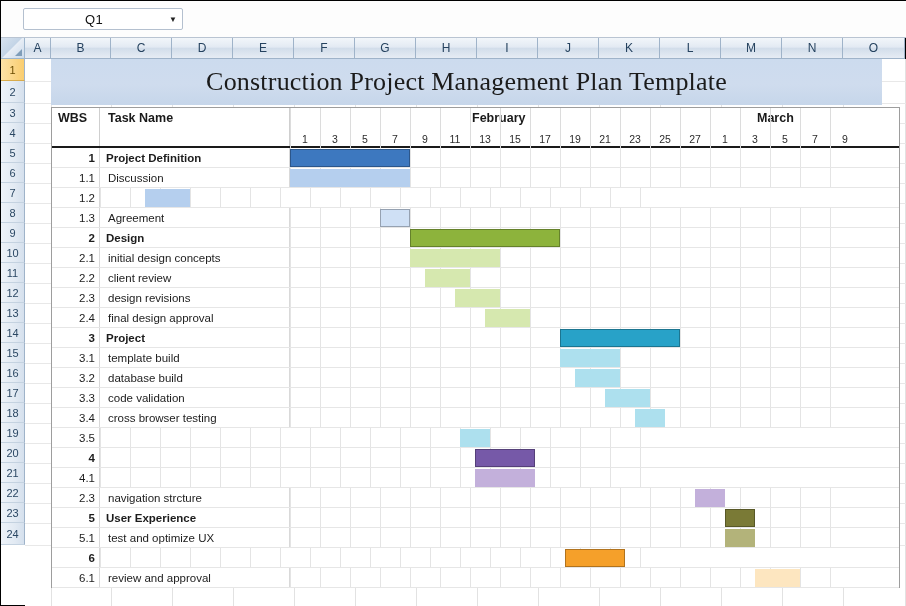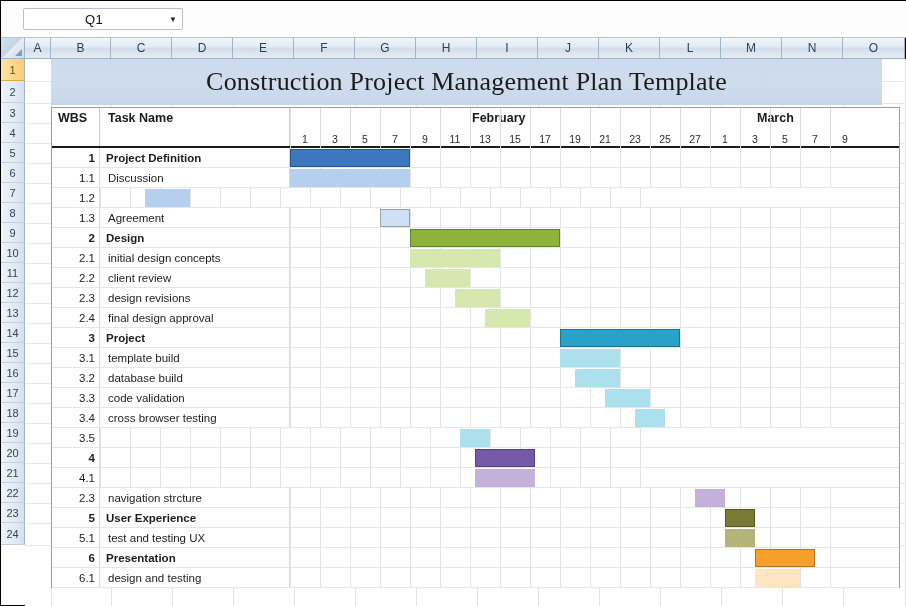--- a/index.html
+++ b/index.html
@@ -792,21 +792,21 @@
                 <div class="cal-v" style="left: 450px;"></div>
                 <div class="cal-v" style="left: 480px;"></div>
                 <div class="cal-v" style="left: 510px;"></div>
                 <div class="cal-v" style="left: 540px;"></div>
               </div>
               <div class="bar solid" style="left: 435px; width: 30px; background: rgb(122, 122, 54);"></div>
             </div>
           </div>
           <div class="gt-row">
             <div class="c-wbs">5.1</div>
-            <div class="c-task">test and testing UX</div>
+            <div class="c-task">test and optimize UX</div>
             <div class="c-cal">
               <div class="cal-grid">
                 <div class="cal-v" style="left: 0px;"></div>
                 <div class="cal-v" style="left: 30px;"></div>
                 <div class="cal-v" style="left: 60px;"></div>
                 <div class="cal-v" style="left: 90px;"></div>
                 <div class="cal-v" style="left: 120px;"></div>
                 <div class="cal-v" style="left: 150px;"></div>
                 <div class="cal-v" style="left: 180px;"></div>
                 <div class="cal-v" style="left: 210px;"></div>
@@ -820,21 +820,20 @@
                 <div class="cal-v" style="left: 450px;"></div>
                 <div class="cal-v" style="left: 480px;"></div>
                 <div class="cal-v" style="left: 510px;"></div>
                 <div class="cal-v" style="left: 540px;"></div>
               </div>
               <div class="bar" style="left: 435px; width: 30px; background: rgb(179, 179, 122);"></div>
             </div>
           </div>
           <div class="gt-row summary">
             <div class="c-wbs">6</div>
-            <div class="c-task">Presentation</div>
             <div class="c-cal">
               <div class="cal-grid">
                 <div class="cal-v" style="left: 0px;"></div>
                 <div class="cal-v" style="left: 30px;"></div>
                 <div class="cal-v" style="left: 60px;"></div>
                 <div class="cal-v" style="left: 90px;"></div>
                 <div class="cal-v" style="left: 120px;"></div>
                 <div class="cal-v" style="left: 150px;"></div>
                 <div class="cal-v" style="left: 180px;"></div>
                 <div class="cal-v" style="left: 210px;"></div>
@@ -848,21 +847,21 @@
                 <div class="cal-v" style="left: 450px;"></div>
                 <div class="cal-v" style="left: 480px;"></div>
                 <div class="cal-v" style="left: 510px;"></div>
                 <div class="cal-v" style="left: 540px;"></div>
               </div>
               <div class="bar solid" style="left: 465px; width: 60px; background: rgb(245, 160, 42);"></div>
             </div>
           </div>
           <div class="gt-row">
             <div class="c-wbs">6.1</div>
-            <div class="c-task">design and testing</div>
+            <div class="c-task">review and approval</div>
             <div class="c-cal">
               <div class="cal-grid">
                 <div class="cal-v" style="left: 0px;"></div>
                 <div class="cal-v" style="left: 30px;"></div>
                 <div class="cal-v" style="left: 60px;"></div>
                 <div class="cal-v" style="left: 90px;"></div>
                 <div class="cal-v" style="left: 120px;"></div>
                 <div class="cal-v" style="left: 150px;"></div>
                 <div class="cal-v" style="left: 180px;"></div>
                 <div class="cal-v" style="left: 210px;"></div>

